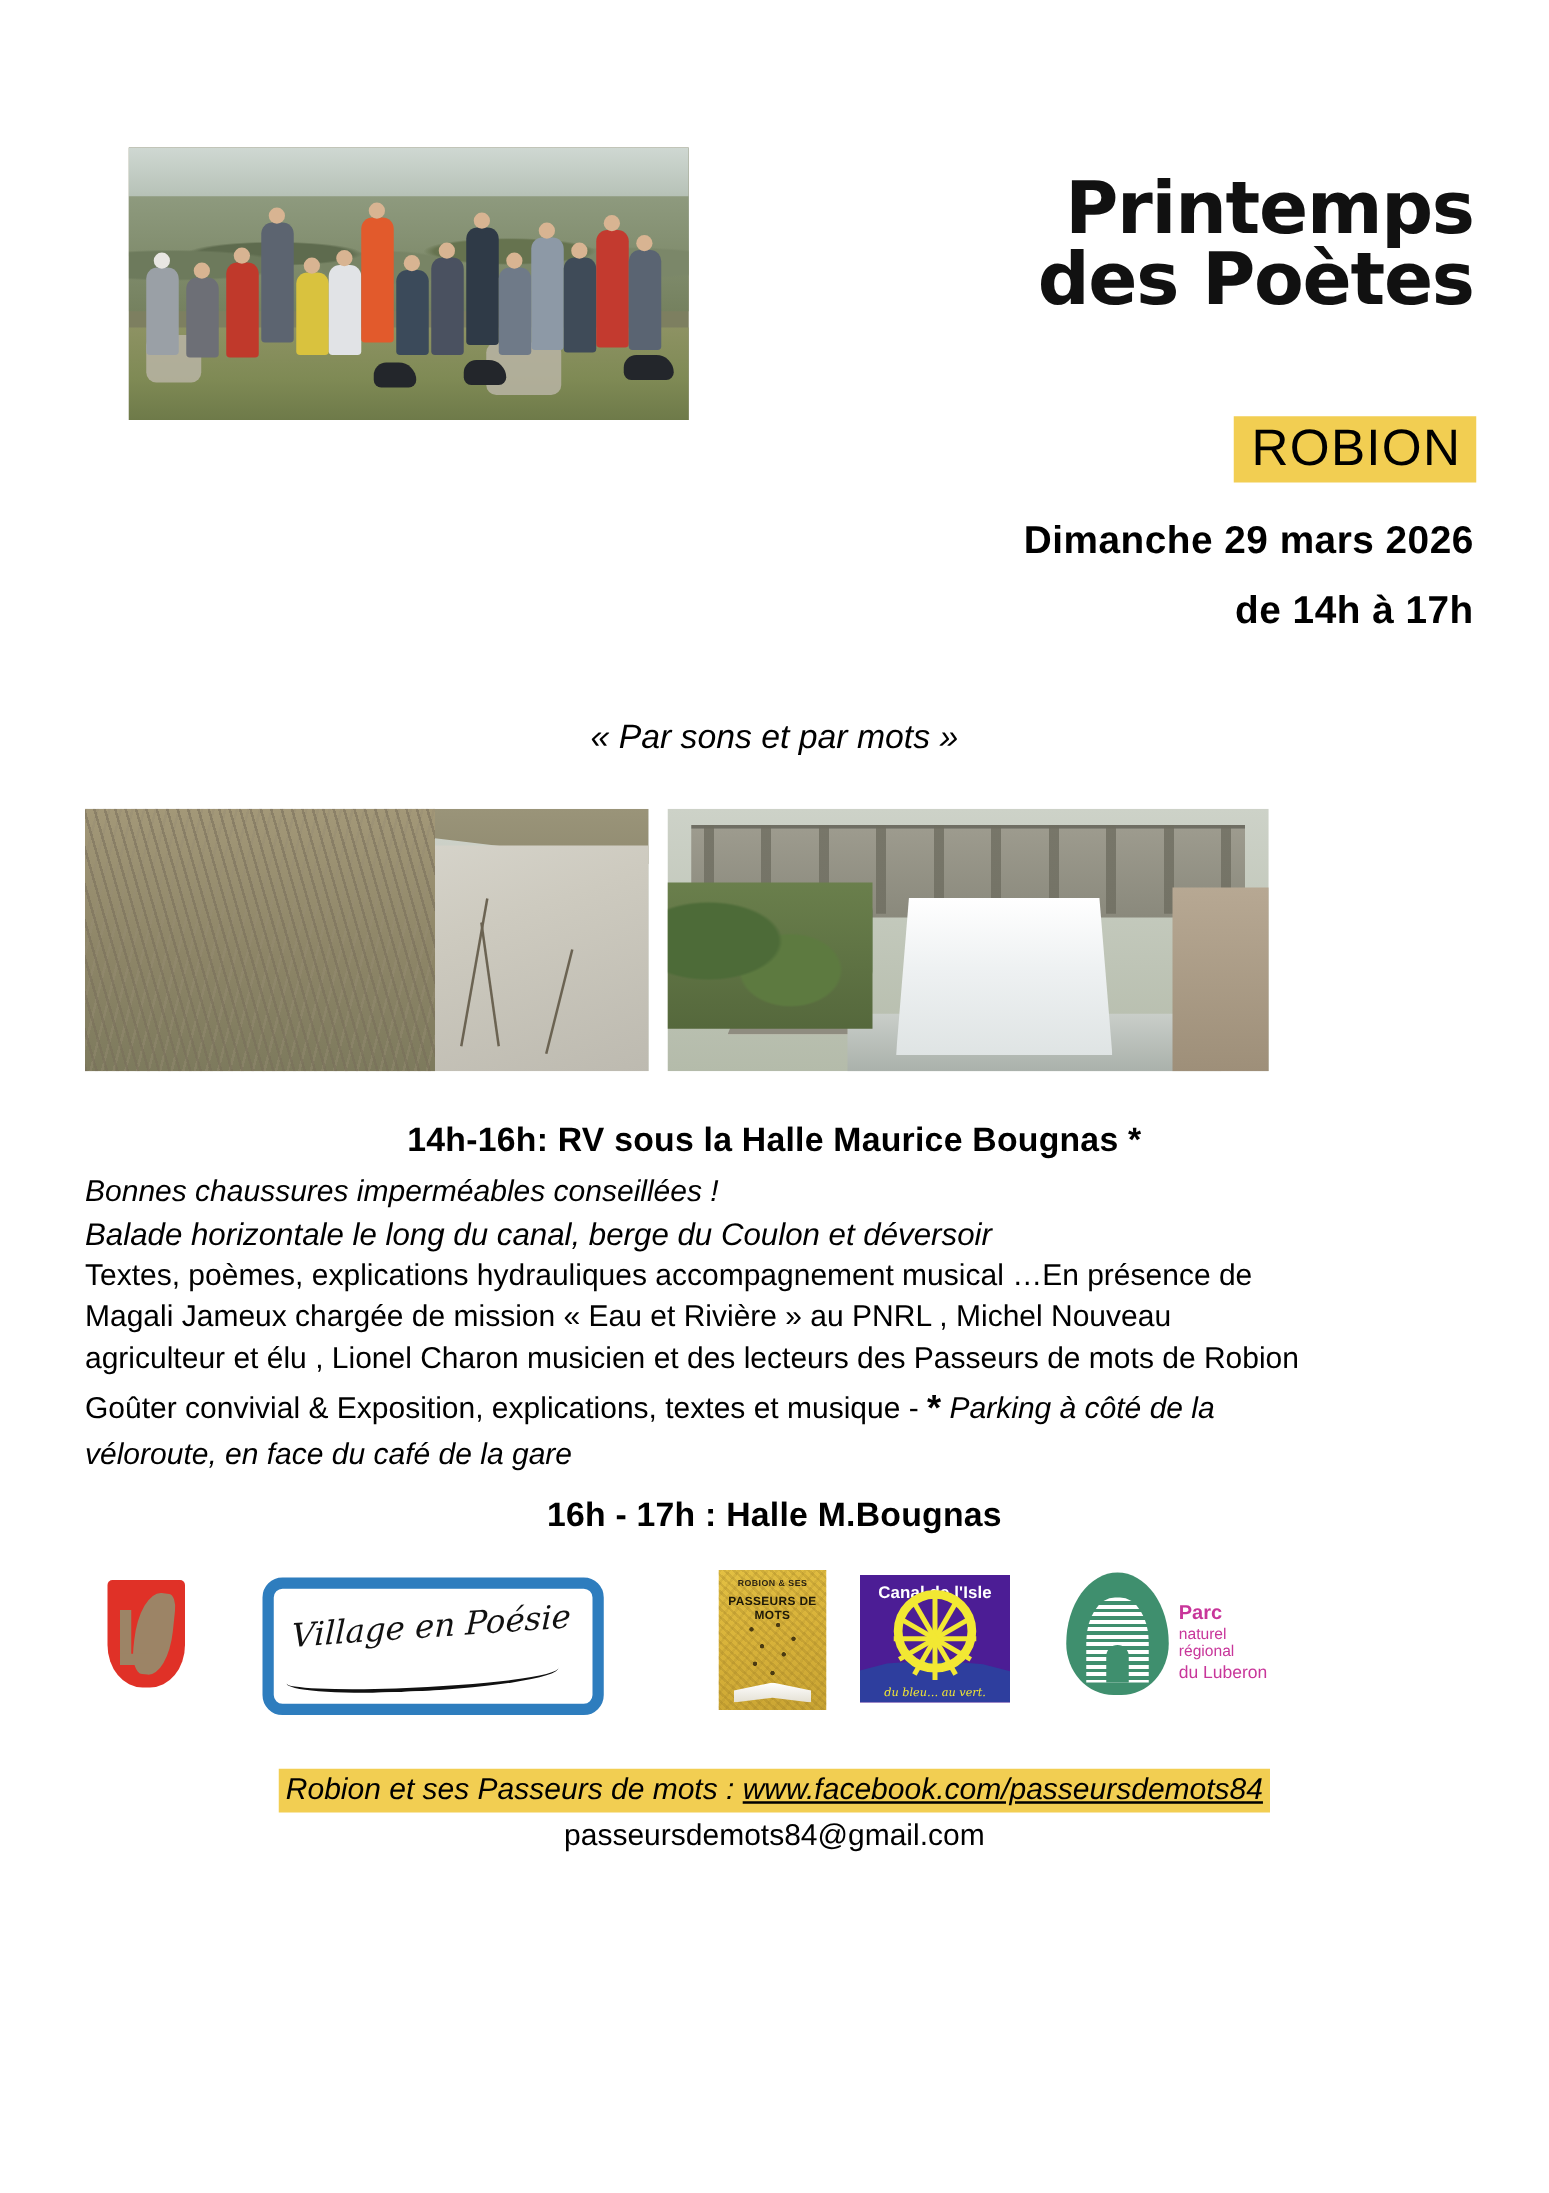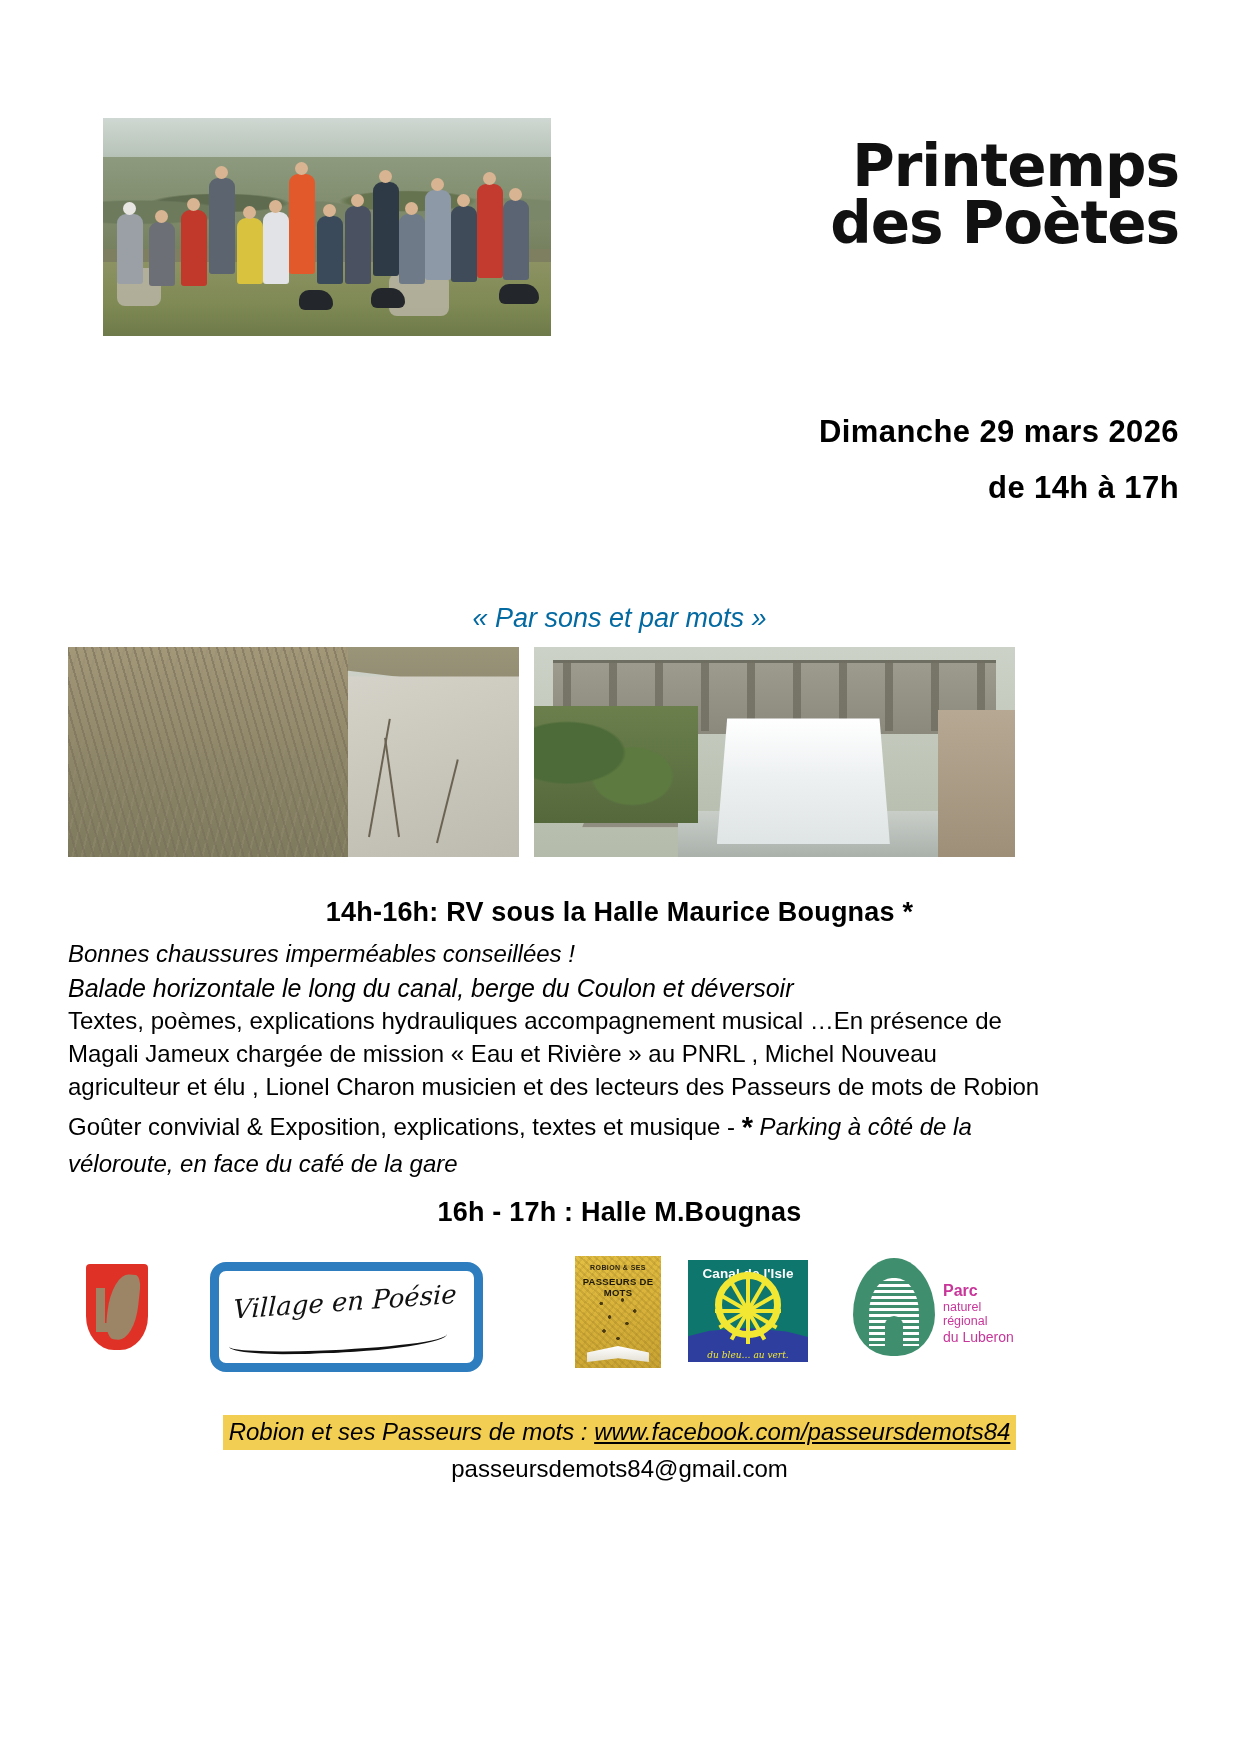--- a/index.html
+++ b/index.html
@@ -142,27 +142,27 @@
   .title-hl {
     display: inline-block;
     background: #F2CE52;
     font-size: 31px;
     font-weight: 700;
     padding: 6px 10px 8px 10px;
     letter-spacing: .1px;
   }
   .subtitle {
     position: absolute;
-    top: 603px;
+    top: 574px;
     left: 0;
     width: 100%;
     text-align: center;
     font-size: 27px;
     font-style: italic;
-    color: #0369a1;
+    color: #000000;
   }
 
   
   .photo-strip {
     position: absolute;
     top: 647px;
     left: 68px;
     width: 1006px;
     height: 210px;
     display: flex;
@@ -355,21 +355,21 @@
       radial-gradient(circle at 50% 85%, #4a3a12 0 1.5px, transparent 2px);
   }
   .passeurs-book {
     position:absolute; left:14%; bottom:6px; width:72%; height:16px;
     background: linear-gradient(180deg,#ffffff 0%, #e4e0d4 100%);
     clip-path: polygon(0 40%, 50% 0, 100% 40%, 100% 100%, 50% 76%, 0 100%);
   }
 
   
   .logo-canal { left: 620px; top: 4px; width: 120px; height: 102px; }
-  .canal-card { width:100%; height:100%; position:relative; overflow:hidden; background:#0f766e; }
+  .canal-card { width:100%; height:100%; position:relative; overflow:hidden; background:#4c1d95; }
   .canal-blue {
     position:absolute; left:0; bottom:0; width:100%; height:34%;
     background:#2E3E9E;
     clip-path: polygon(0 26%, 18% 10%, 50% 2%, 82% 12%, 100% 28%, 100% 100%, 0 100%);
   }
   .canal-title {
     position:absolute; left:0; right:0; top:6px; text-align:center;
     color:#ffffff; font-weight:700; font-size:13.5px; letter-spacing:.1px;
   }
   .canal-sun {
@@ -485,20 +485,23 @@
       <div class="gp-dog" style="left:196px;top:172px;"></div>
       <div class="gp-dog" style="left:268px;top:170px;"></div>
       <div class="gp-dog" style="left:396px;top:166px;width:40px;"></div>
     </div>
 
     <div class="pdp-logo">
       <div class="pdp-line1">Printemps</div>
       <div class="pdp-line2">des Poètes</div>
     </div>
 
+    <div class="robion-wrap">
+      <span class="robion">ROBION</span>
+    </div>
 
     <div class="date-line">Dimanche  29 mars 2026</div>
     <div class="time-line">de 14h à 17h</div>
   </div>
 
   <div class="subtitle">« Par sons et par mots »</div>
 
   <div class="photo-strip">
     <div class="photo photo-canal">
       <div class="canal-sky"></div>

